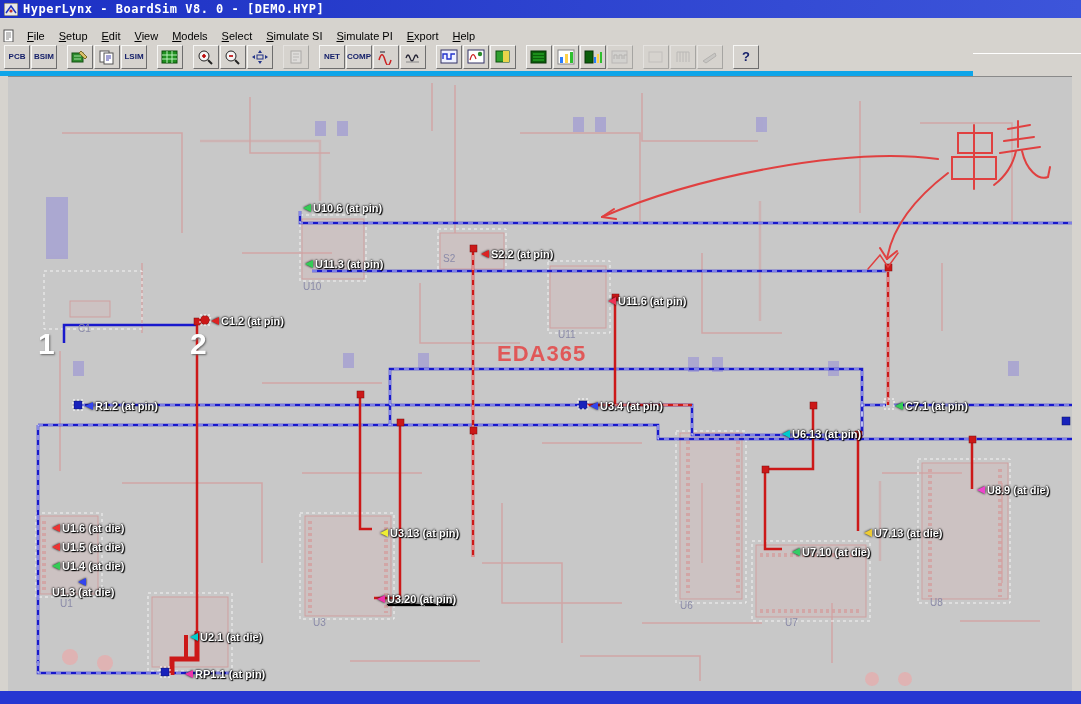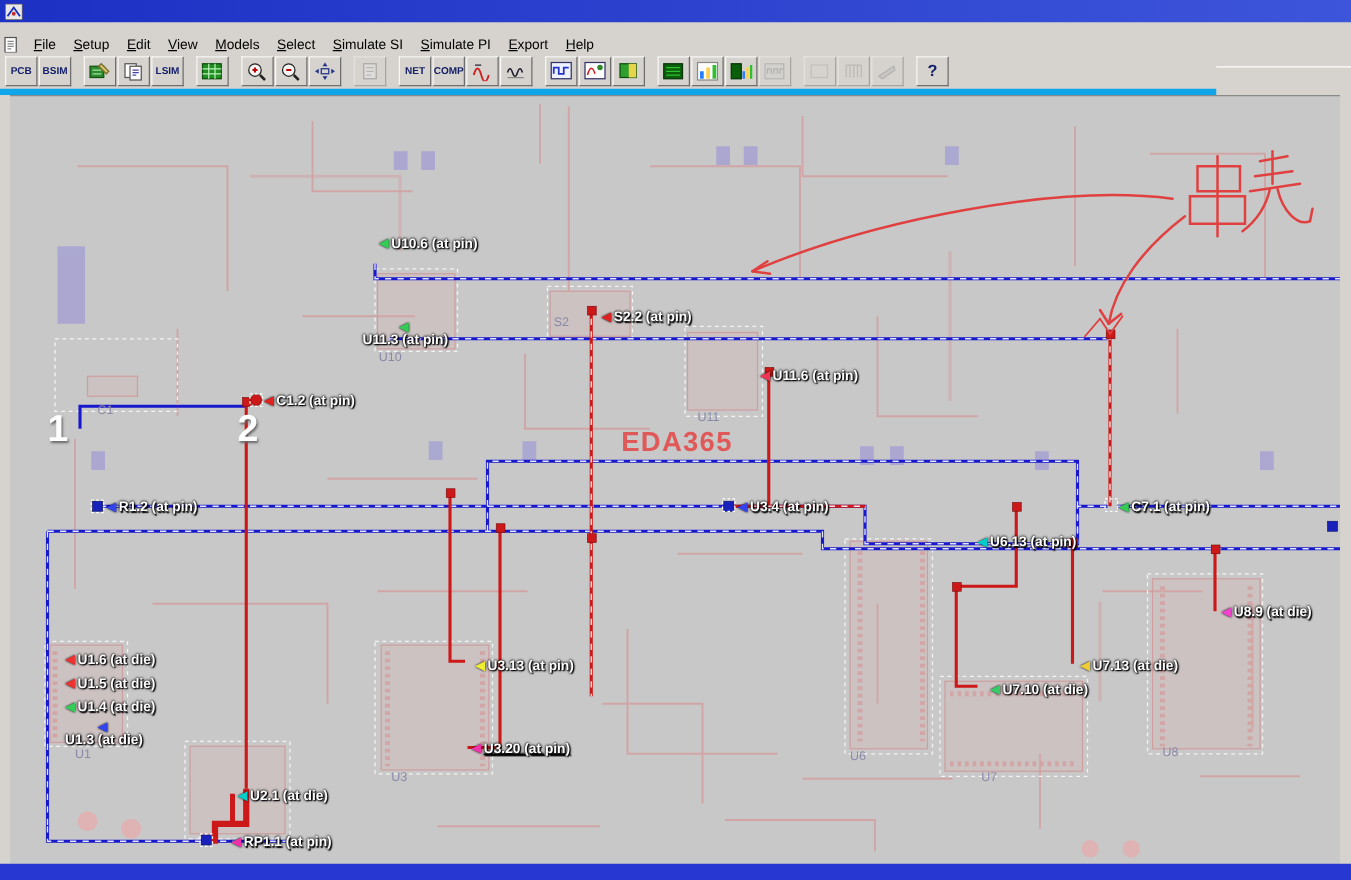--- a/index.html
+++ b/index.html
@@ -31,20 +31,21 @@
 </style>
 </head>
 <body>
 
 <div class="titlebar">
   <svg width="14" height="13" viewBox="0 0 14 13">
     <rect x="0" y="0" width="14" height="13" fill="#e8e8e8" stroke="#444"></rect>
     <path d="M2 10L7 3l5 7" stroke="#1a30c0" fill="none" stroke-width="1.5"></path>
     <circle cx="7" cy="8" r="1.6" fill="#c03030"></circle>
   </svg>
+  <span>HyperLynx - BoardSim V8. 0 - [DEMO.HYP]</span>
 </div>
 
 <div class="menubar">
   <svg class="mdi-icon" width="14" height="14" viewBox="0 0 14 14">
     <rect x="2" y="1" width="9" height="12" fill="#fff" stroke="#555"></rect>
     <path d="M4 4h5M4 6h5M4 8h5M4 10h3" stroke="#888"></path>
   </svg>
   <div style="display:flex">
       <div class="menu-item">File</div>
       <div class="menu-item">Setup</div>
@@ -384,29 +385,29 @@
         <path d="M602,216 L616,218"></path>
       <path d="M948,172 C914,198 892,228 887,258"></path>
       <path d="M887,258 L880,247"></path>
         <path d="M887,258 L897,250"></path>
       <path d="M868,268 L880,254 L888,266 L898,252" stroke-width="1.5"></path>
     </g>
   </svg>
 
   <div class="label-layer">
     <div class="watermark" style="color: rgb(224, 88, 88);">EDA365</div>
-  <div class="pin-label" style="left: 295px; top: 112px;">
+  <div class="pin-label" style="left: 295px; top: 125px;">
         <span class="pin-arrow" style="color: rgb(51, 204, 85);"></span>
         <span class="pin-text">U10.6 (at pin)</span>
       </div>
       <div class="pin-label" style="left: 473px; top: 171px;">
         <span class="pin-arrow" style="color: rgb(221, 34, 34);"></span>
         <span class="pin-text">S2.2 (at pin)</span>
       </div>
-      <div class="pin-label" style="left: 282px; top: 181px; flex-direction: column;">
+      <div class="pin-label" style="left: 297px; top: 181px;">
         <span class="pin-arrow" style="color: rgb(51, 204, 85);"></span>
         <span class="pin-text">U11.3 (at pin)</span>
       </div>
       <div class="pin-label" style="left: 600px; top: 218px;">
         <span class="pin-arrow" style="color: rgb(238, 51, 85);"></span>
         <span class="pin-text">U11.6 (at pin)</span>
       </div>
       <div class="pin-label" style="left: 203px; top: 238px;">
         <span class="pin-arrow" style="color: rgb(221, 34, 34);"></span>
         <span class="pin-text">C1.2 (at pin)</span>

